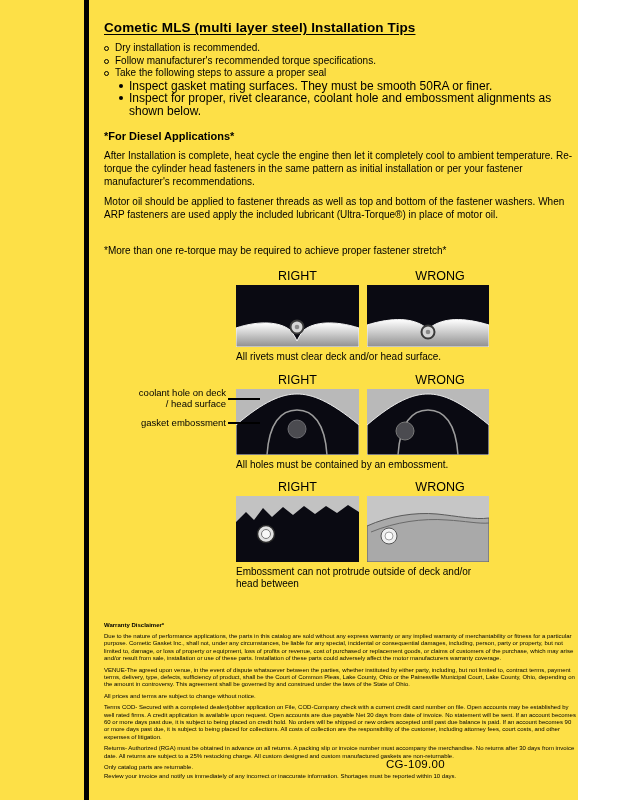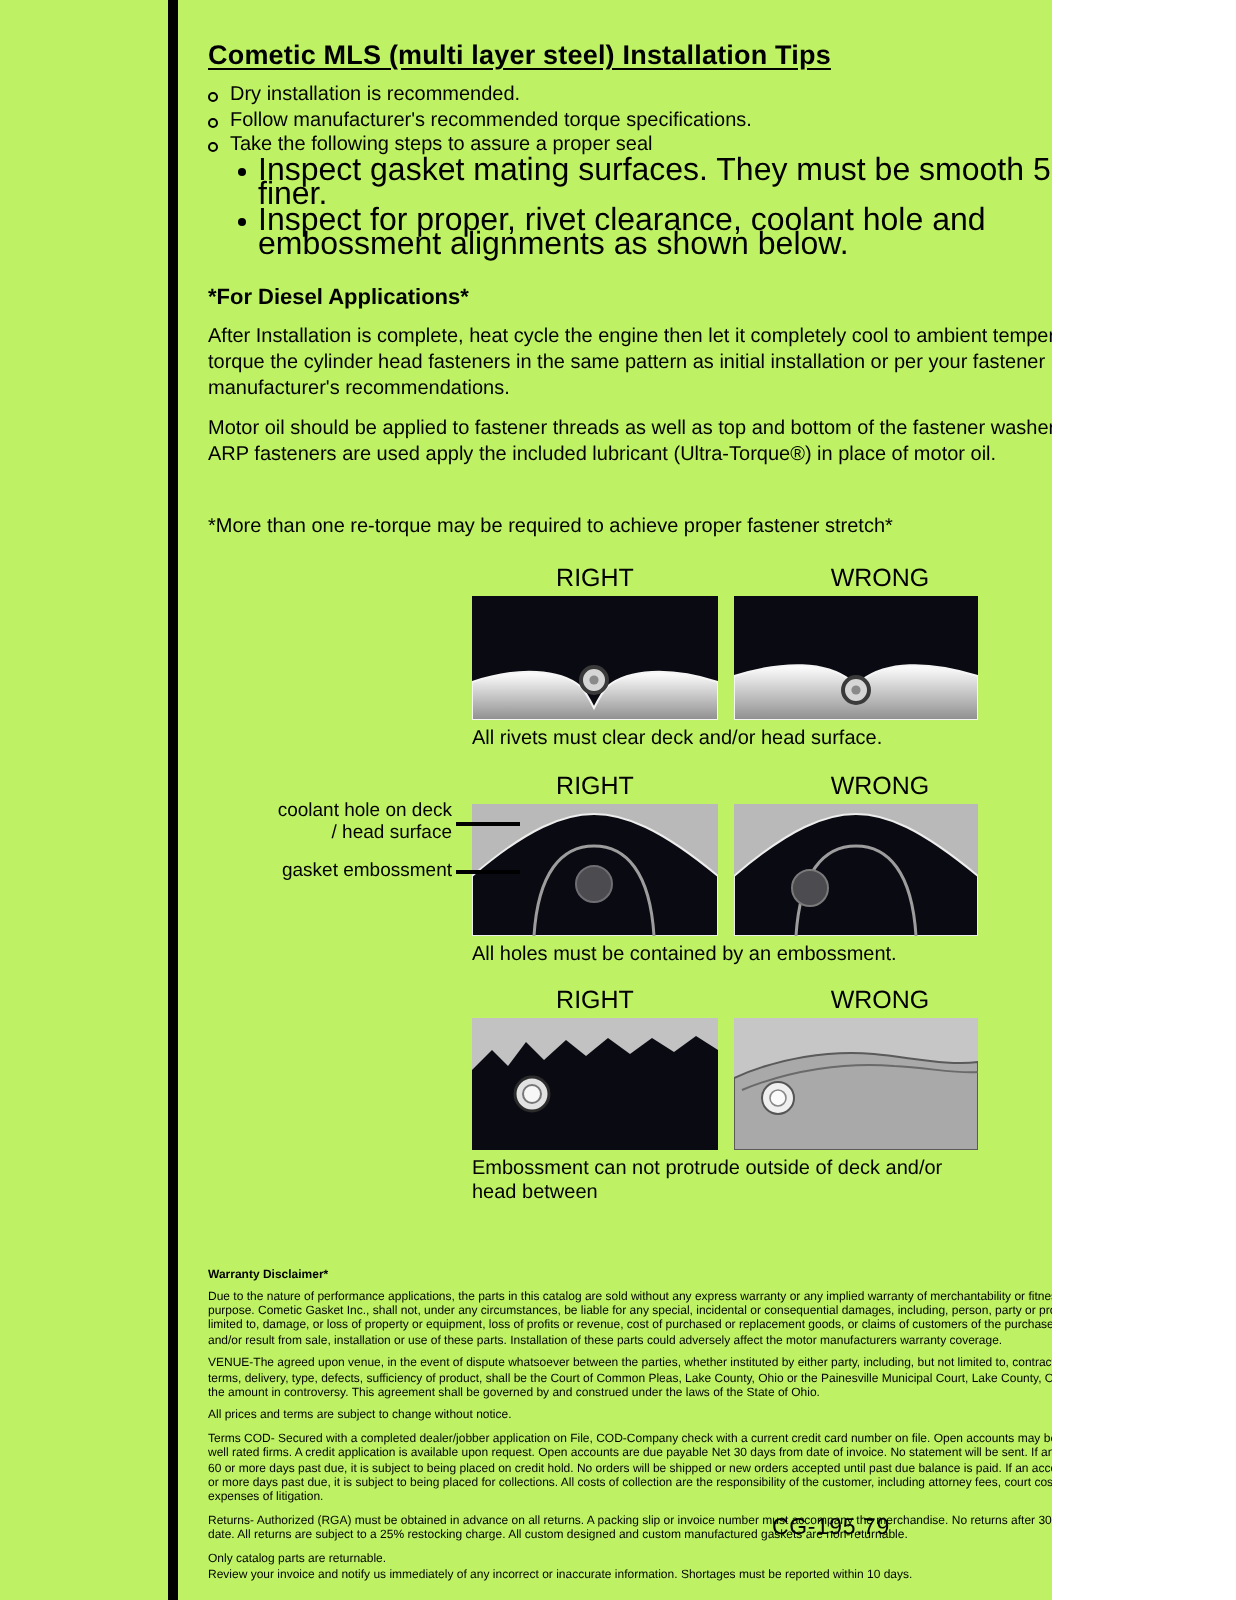--- a/index.html
+++ b/index.html
@@ -1,28 +1,28 @@
 <!DOCTYPE html>
 <html><head>
 <meta charset="utf-8">
 <style>
   * { margin:0; padding:0; box-sizing:border-box; }
   html,body { background:#ffffff; }
   body { font-family:"Liberation Sans", sans-serif; color:#000; }
-  .page { position:relative; width:526px; height:800px; background:#bef264; overflow:hidden;text-decoration:underline; }
+  .page { position:relative; width:578px; height:800px; background:#fde047; overflow:hidden;text-decoration:underline; }
   .left-bar { position:absolute; left:84px; top:0; width:5px; height:800px; background:#000; }
   .content { position:absolute; left:104px; top:20px; width:478px; }
 
   .title { font-size:13.5px; font-weight:bold; text-decoration:underline; text-underline-offset:2px; margin-bottom:7px; letter-spacing:0.1px; }
 
   ul.tips { list-style:none; font-size:10px; }
   ul.tips li { display:flex; line-height:12.5px; }
   .marker-circle { width:5px; height:5px; border:1px solid #000; border-radius:50%; display:inline-block; margin:4px 6px 0 0; flex:none; }
   .marker-disc { width:4px; height:4px; background:#000; border-radius:50%; display:inline-block; margin:4px 6px 0 0; flex:none; }
-  ul.subtips { list-style:none; font-size:16px; margin-left:15px; }
+  ul.subtips { list-style:none; font-size:12px; margin-left:15px; }
   ul.subtips li { display:flex; line-height:12.5px; }
 
   .diesel-heading { font-size:11px; font-weight:bold; margin-top:13px; }
   .para { font-size:10px; line-height:13px; margin-top:7px; width:476px; }
   .note { font-size:10px; line-height:13px; margin-top:23px; }
 
   .diagrams { margin-top:12px; }
   .drow { position:relative; margin-left:132px; width:253px; }
   .drow.r1 { margin-top:0; }
   .drow.r2 { margin-top:10px; }
@@ -181,14 +181,14 @@
       <p>VENUE-The agreed upon venue, in the event of dispute whatsoever between the parties, whether instituted by either party, including, but not limited to, contract terms, payment terms, delivery, type, defects, sufficiency of product, shall be the Court of Common Pleas, Lake County, Ohio or the Painesville Municipal Court, Lake County, Ohio, depending on the amount in controversy. This agreement shall be governed by and construed under the laws of the State of Ohio.</p>
       <p>All prices and terms are subject to change without notice.</p>
       <p>Terms COD- Secured with a completed dealer/jobber application on File, COD-Company check with a current credit card number on file.  Open accounts may be established by well rated firms.  A credit application is available upon request.  Open accounts are due payable Net 30 days from date of invoice.  No statement will be sent.  If an account becomes 60 or more days past due, it is subject to being placed on credit hold.  No orders will be shipped or new orders accepted until past due balance is paid.  If an account becomes 90 or more days past due, it is subject to being placed for collections.  All costs of collection are the responsibility of the customer, including attorney fees, court costs, and other expenses of litigation.</p>
       <p>Returns- Authorized (RGA) must be obtained in advance on all returns.  A packing slip or invoice number must accompany the merchandise.  No returns after 30 days from invoice date.  All returns are subject to a 25% restocking charge.  All custom designed and custom manufactured gaskets are non-returnable.</p>
       <p class="tight">Only catalog parts are returnable.</p>
       <p>Review your invoice and notify us immediately of any incorrect or inaccurate information.  Shortages must be reported within 10 days.</p>
     </div>
 
   </div>
 
-  <div class="doc-number">CG-195.79</div>
+  <div class="doc-number">CG-109.00</div>
 </div>
 
 </body></html>

